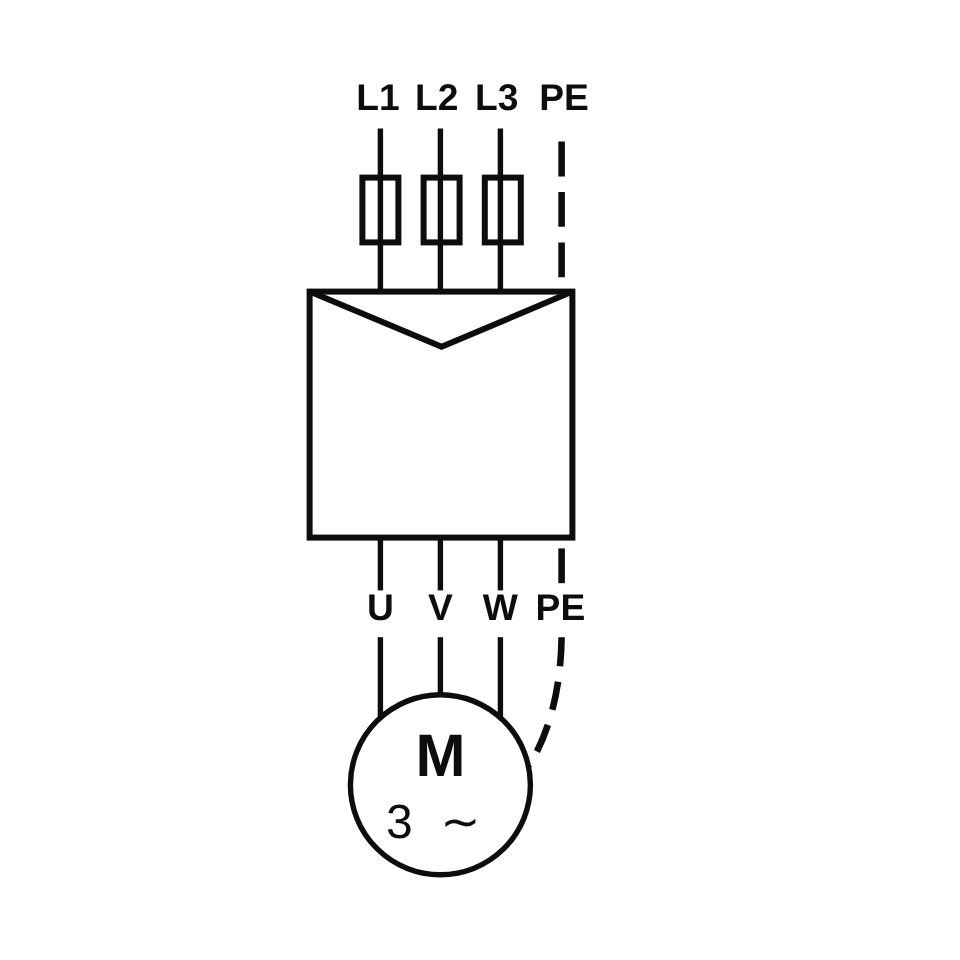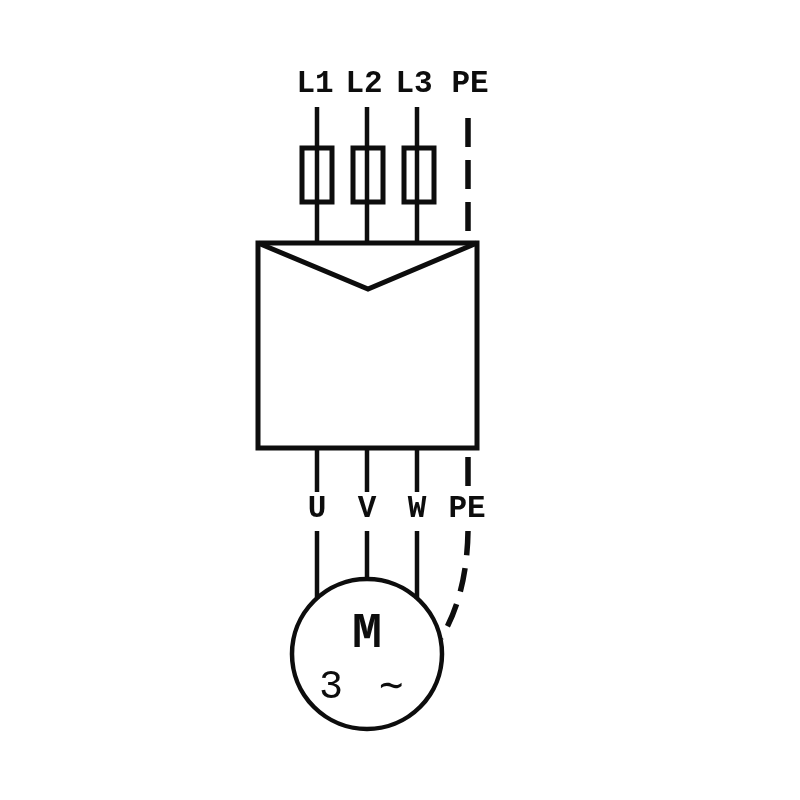--- a/index.html
+++ b/index.html
@@ -8,21 +8,20 @@
     width: 800px;
     height: 800px;
     background: #ffffff;
     font-family: "Liberation Sans", sans-serif;
   }
   .page {
     position: relative;
     width: 800px;
     height: 624px;
     background: var(--bg, #ffffff);
-    font-family: Liberation Mono, monospace;
   }
   svg { display: block; }
   .wire {
     stroke: var(--stroke, #0d0d0d);
     stroke-width: 4.5;
     fill: none;
   }
   .wire-dashed-top {
     stroke: var(--stroke, #0d0d0d);
     stroke-width: 5.5;

